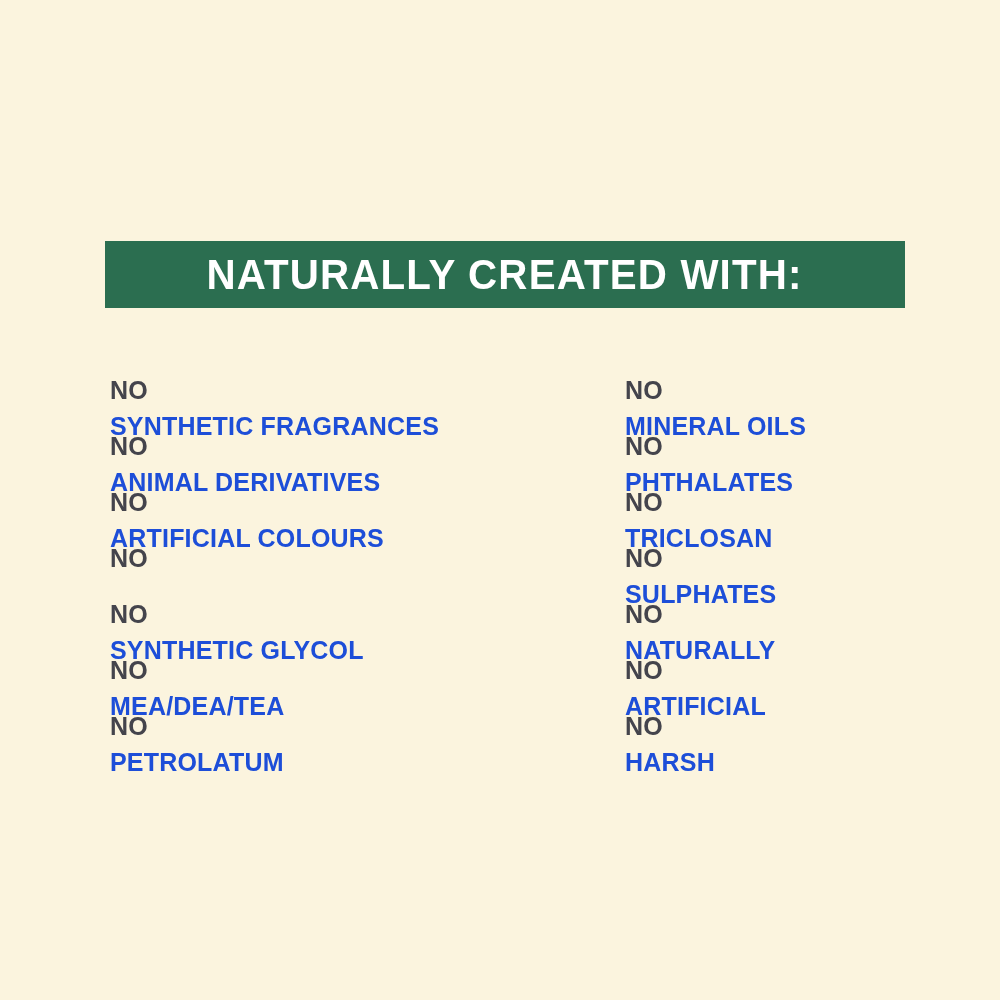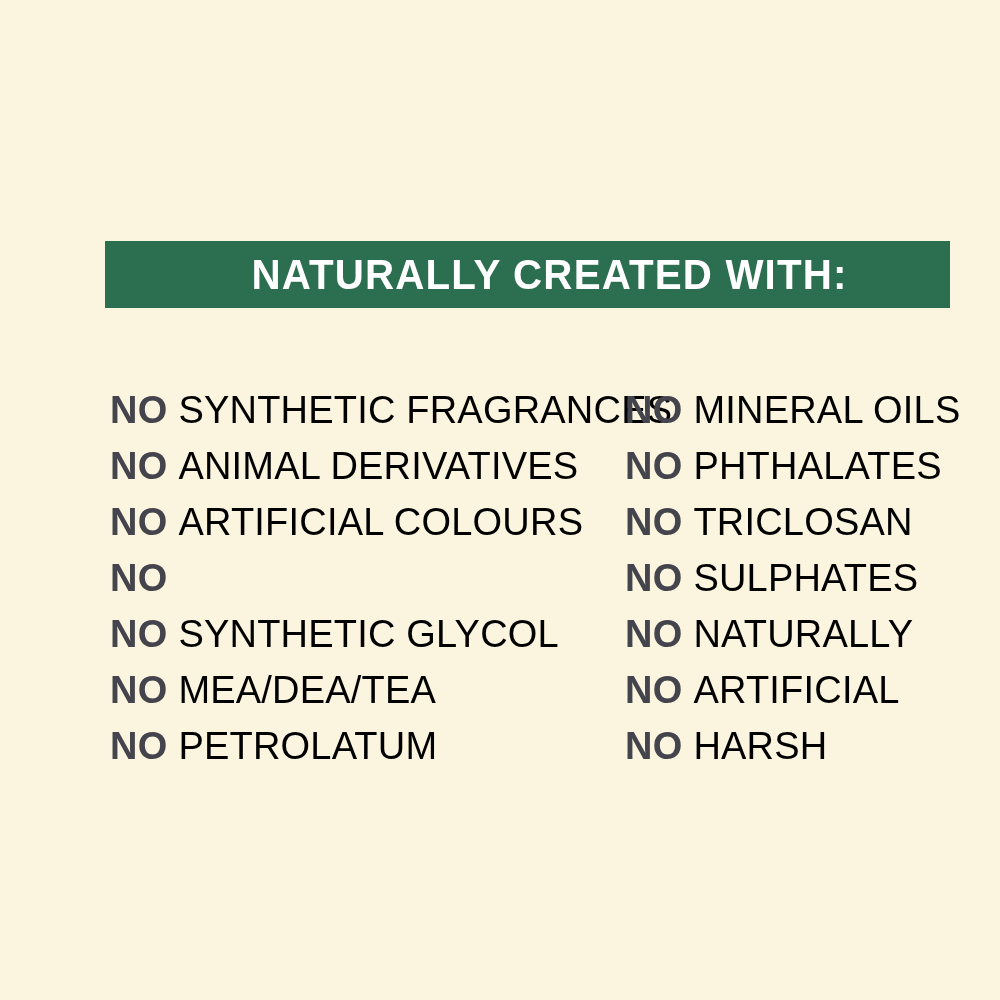--- a/index.html
+++ b/index.html
@@ -24,21 +24,20 @@
   #banner {
     position: absolute;
     left: 105px;
     top: 241px;
     width: 800px;
     height: 67px;
     background: #2B6E50;
     display: flex;
     align-items: center;
     justify-content: center;
-    padding-left: 45px;
   }
   #banner-title {
     color: #FFFFFF;
     font-family: "Liberation Sans", sans-serif;
     font-size: 42px;
     font-weight: 700;
     letter-spacing: 1.2px;
     line-height: 1;
     white-space: nowrap;
     transform: scaleX(0.96);
@@ -58,36 +57,36 @@
   .column {
     display: flex;
     flex-direction: column;
   }
   #column-left { width: 515px; }
   #column-right { width: 285px; }
 
   .list-item {
     height: 56px;
     display: flex;
-    flex-direction: row;
-    align-items: flex-end;
+    flex-direction: column;
+    align-items: flex-start;
     white-space: nowrap;
-    font-size: 38px;
+    font-size: 25px;
     line-height: 36px;
     color: #4B4B53;
   }
   .item-no {
     font-weight: 700;
     color: #44444C;
     letter-spacing: 0.2px;
     margin-right: 11px;
   }
   .item-text {
-    font-weight: 400;
-    color: #000000;
+    font-weight: 700;
+    color: #1d4ed8;
     letter-spacing: 0.2px;
   }
 </style>
 </head>
 <body>
 
 <div id="page">
 
   <div id="banner">
     <div id="banner-title">NATURALLY CREATED WITH:</div>

